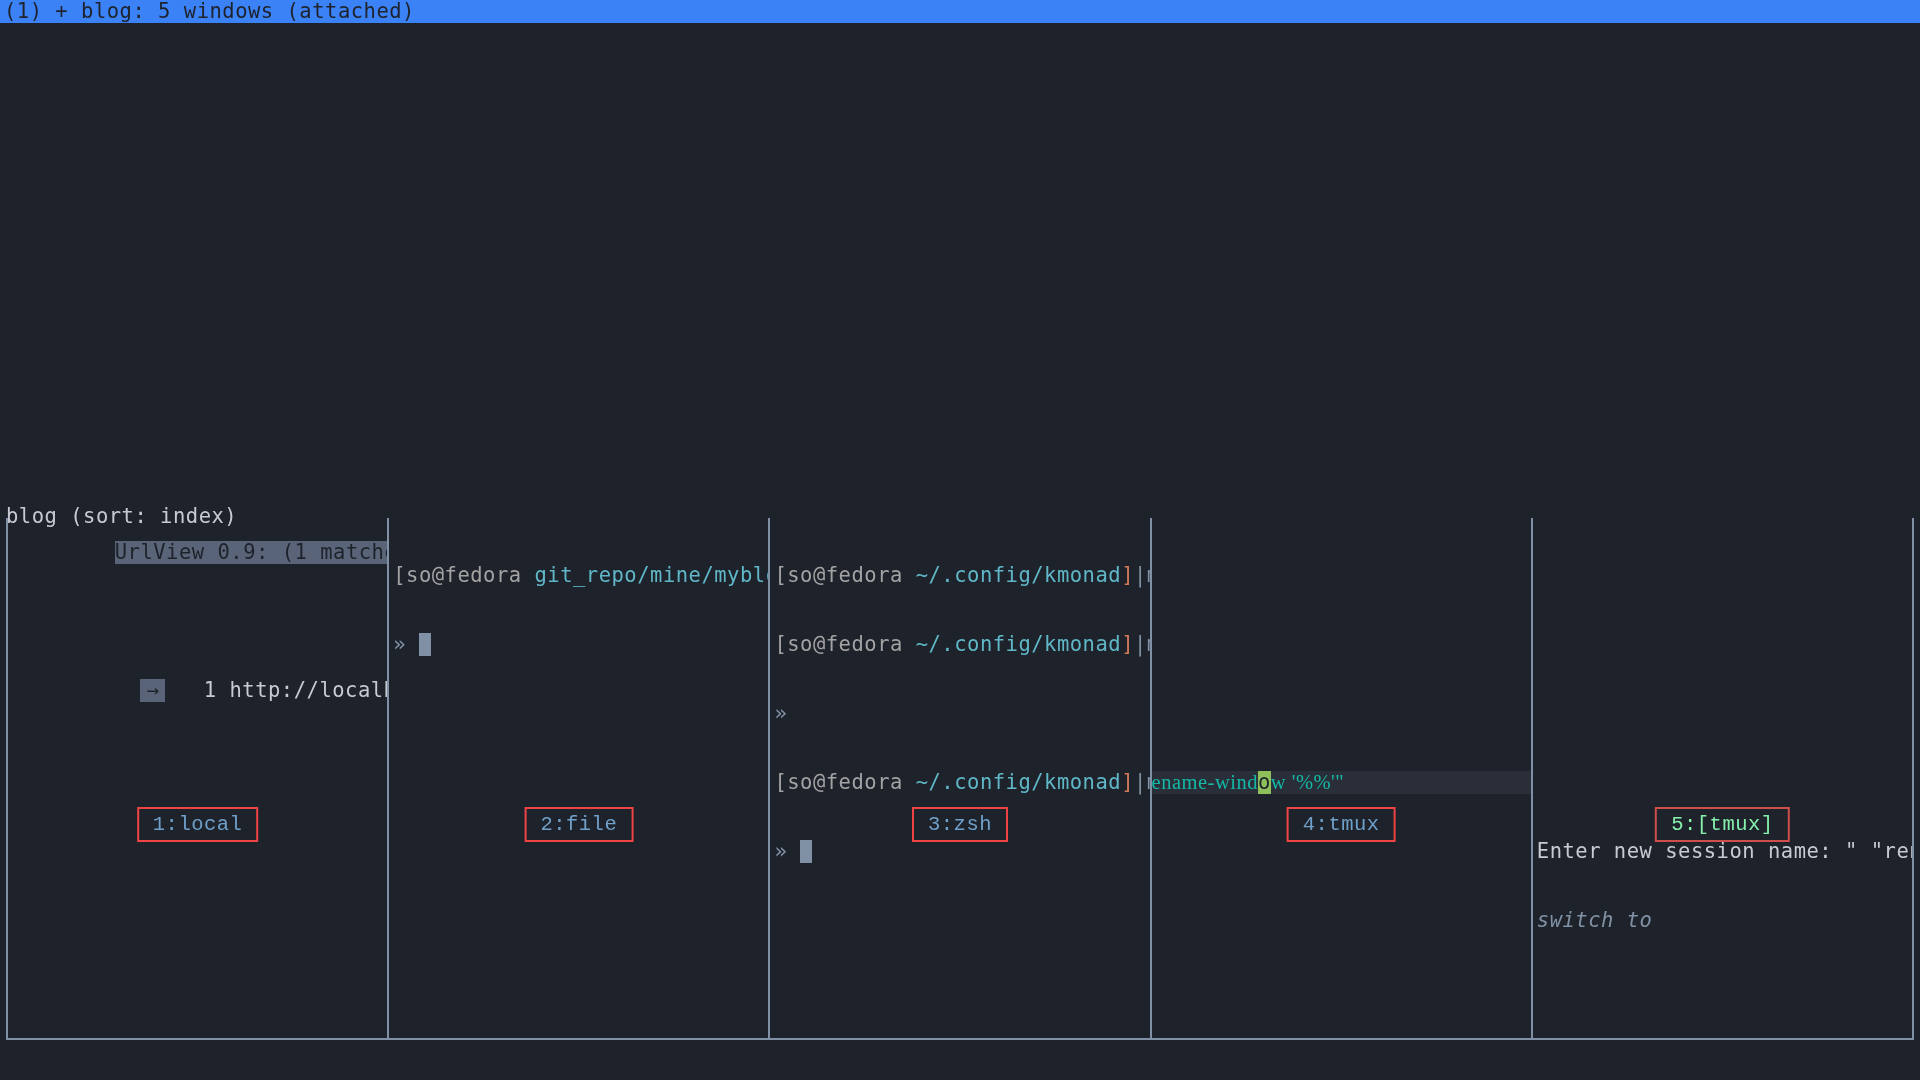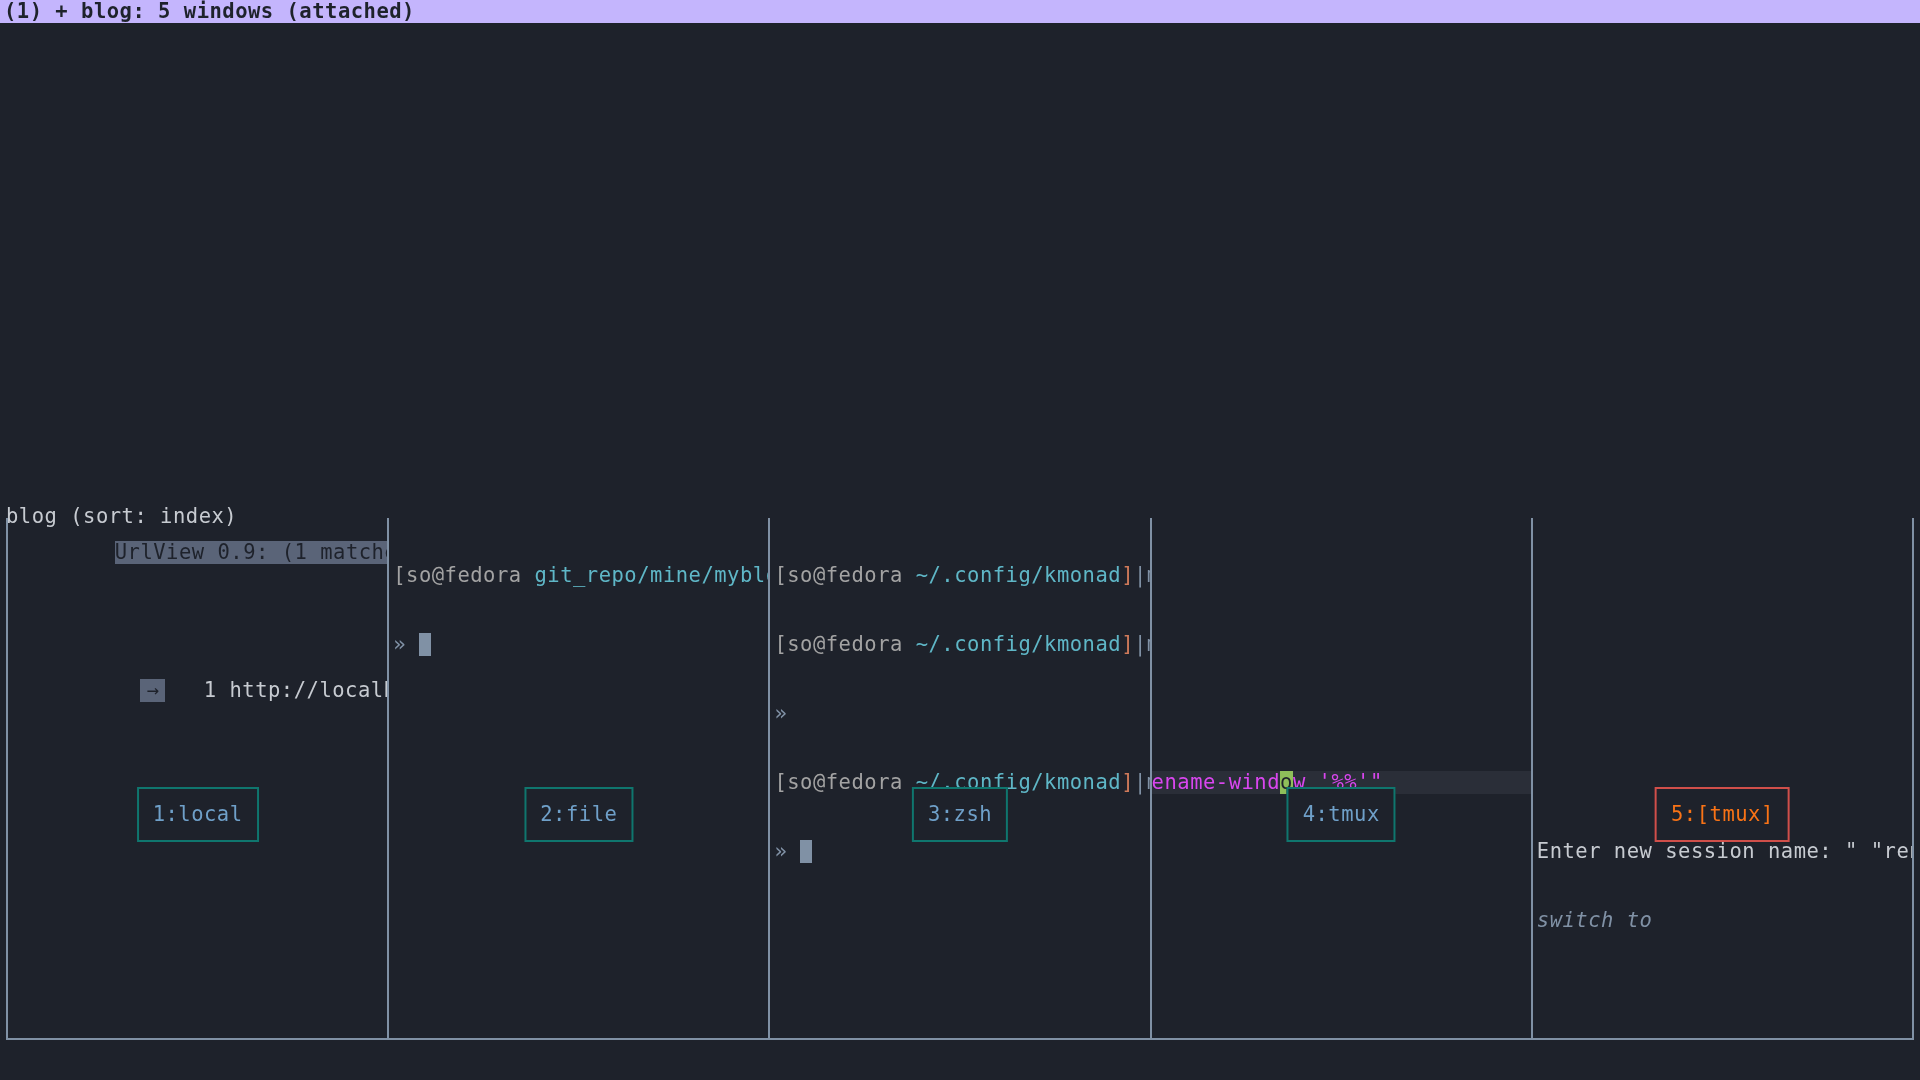--- a/index.html
+++ b/index.html
@@ -16,23 +16,22 @@
   }
   .session-list {
     width: 100%;
   }
   .session-row {
     padding: 0 4px;
     white-space: pre;
     color: #8091a5;
   }
   .session-row.selected {
-    background: #c4b5fd;
+    background: #3b82f6;
     color: #1e222b;
-    font-weight: bold;
   }
   .preview-frame {
     position: absolute;
     left: 6px;
     right: 6px;
     top: 518px;
     bottom: 40px;
     border: 2px solid #8091a5;
     border-top: none;
   }
@@ -52,29 +51,30 @@
     overflow: hidden;
   }
   .pane + .pane {
     border-left: 2px solid #8091a5;
   }
   .pane-label {
     position: absolute;
     left: 50%;
     transform: translateX(-50%);
     bottom: 196px;
-    border: 2px solid #0f766e;
+    border: 2px solid #ef4444;
     color: #6fa0c9;
-    padding: 14px 14px;
+    padding: 4px 14px;
     background: #1e222b;
     white-space: nowrap;
+    font-family: Liberation Mono, monospace;
   }
   .pane-label.active {
     border-color: #d04f4a;
-    color: #f97316;
+    color: #86efac;
   }
   .pane-content {
     padding: 0 4px;
     white-space: pre;
   }
   .hl-bar {
     background: #5a6478;
     color: #1e222b;
     display: inline-block;
   }
@@ -82,21 +82,21 @@
     background: #5a6478;
     color: #1e222b;
     display:inline-block;
     padding: 0 6px;
   }
   .green { color: #a3a3a3; }
   .cyan { color: #5fb7c7; }
   .red { color: #d07a5a; }
   .dim { color: #8091a5; }
   .ital { font-style: italic; color: #8091a5; }
-  .olive { color: #d946ef; }
+  .olive { color: #14b8a6; font-family: Liberation Serif, serif; }
   .cursor-block {
     background: #8fbf5a;
     color: #1e222b;
     display:inline-block;
   }
   .darkrow {
     background: #2a2e38;
     display: block;
     width: 100%;
   }

